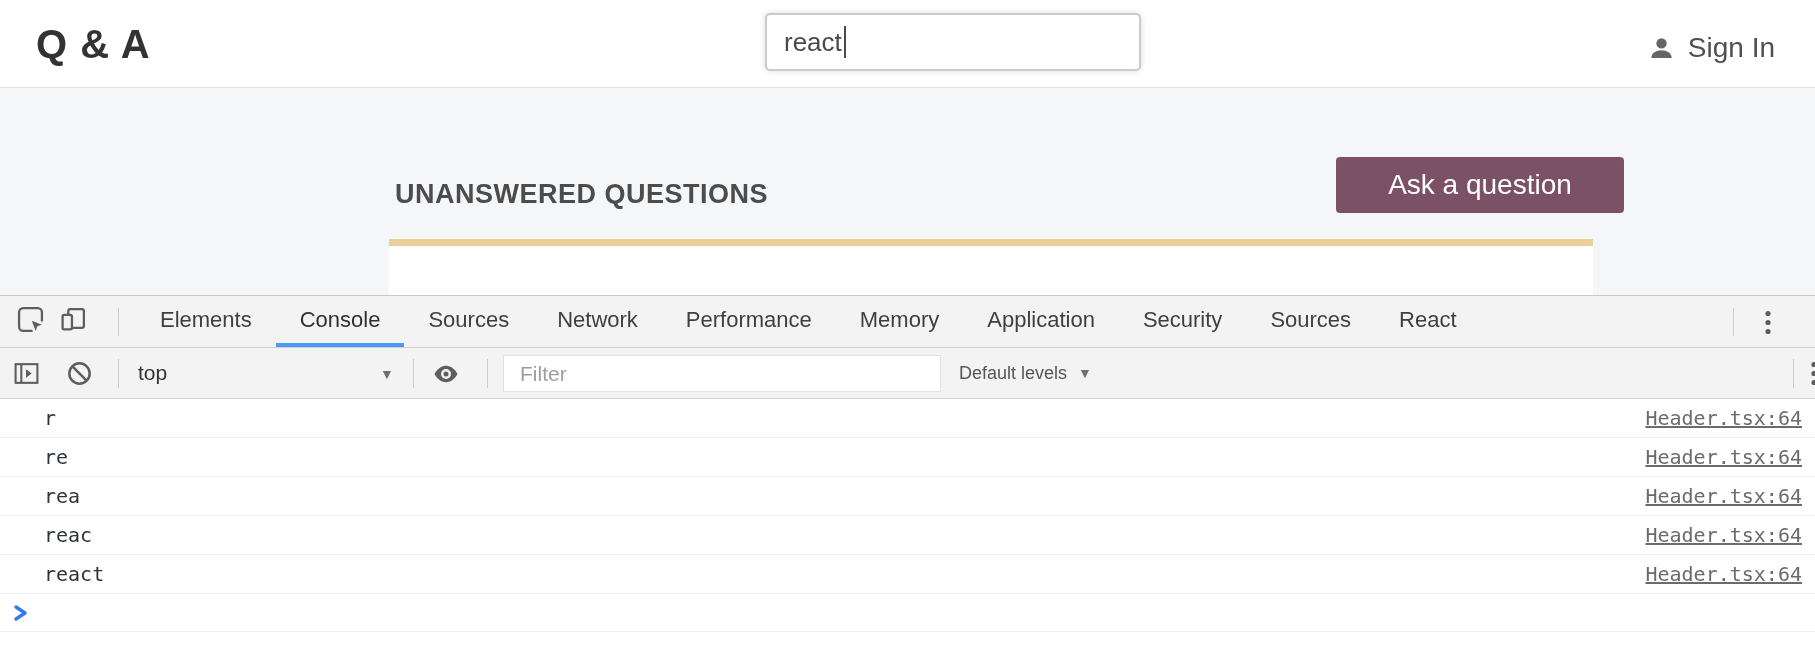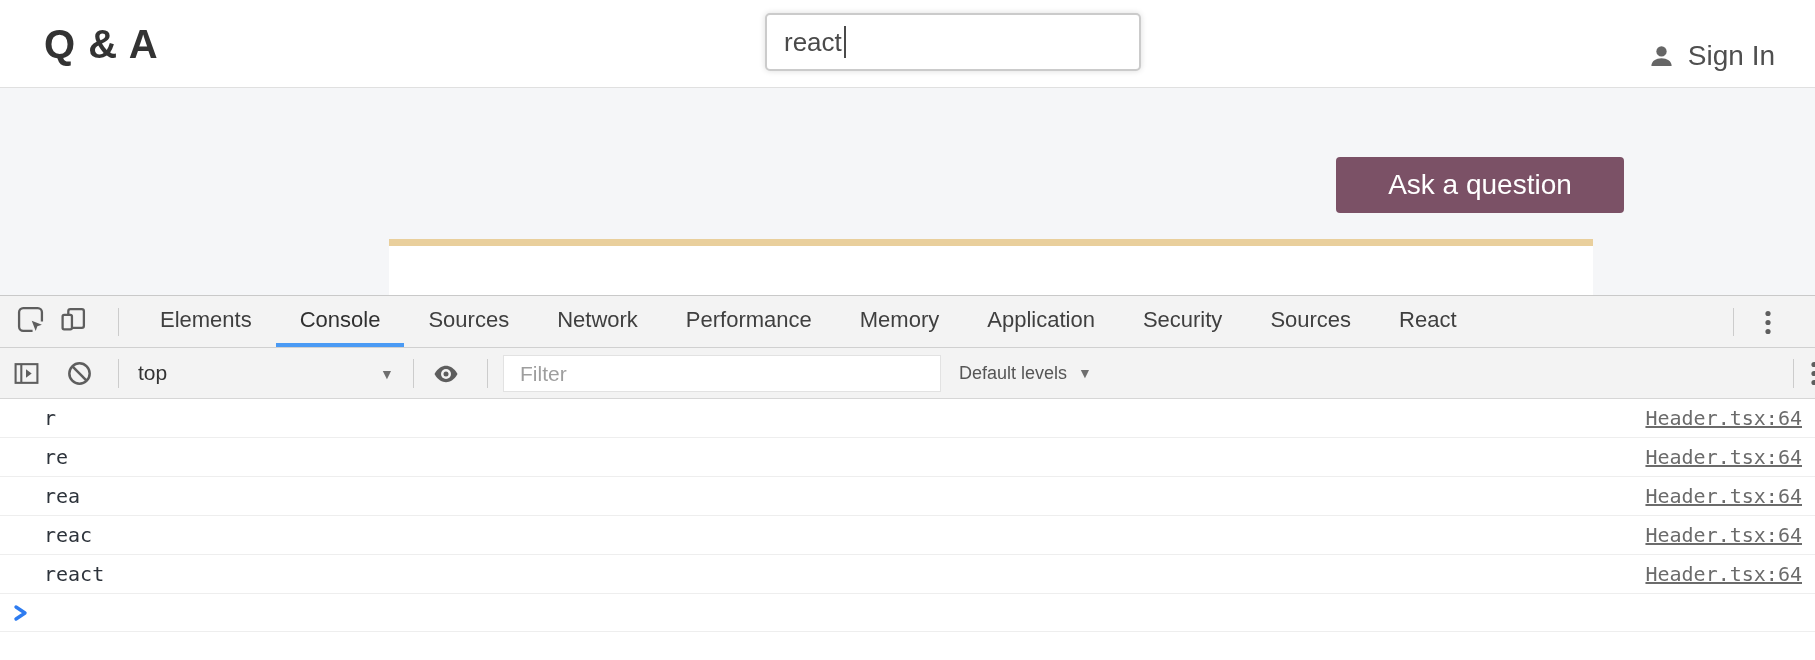--- a/index.html
+++ b/index.html
@@ -3,27 +3,27 @@
 <meta charset="utf-8">
 <style>
   * { margin:0; padding:0; box-sizing:border-box; }
   html,body { background:#fff; }
   body { font-family:"Liberation Sans", sans-serif; }
   .screen { position:relative; width:1815px; height:660px; background:#fff; overflow:hidden; }
 
   
   .header { position:absolute; left:0; top:0; width:100%; height:88px; background:#fff; border-bottom:1px solid #e0e0e0; }
   .site-title { position:absolute; left:36px; top:0; height:88px; display:flex; align-items:center;
-                font-size:40px; font-weight:bold; color:#333; letter-spacing:1px;margin-left:8px; }
+                font-size:40px; font-weight:bold; color:#333; letter-spacing:1px; }
   .search-box { position:absolute; left:765px; top:13px; width:376px; height:58px; background:#fff;
                 border:2px solid #cbcbcb; border-radius:5px; box-shadow:0 0 6px rgba(0,0,0,.14);
                 display:flex; align-items:center; padding-left:17px; cursor:text; }
   .search-text { font-size:26px; color:#4a4a4a; }
   .caret-bar { display:inline-block; width:2px; height:32px; background:#4a4a4a; margin-left:2px; }
-  .signin { position:absolute; right:40px; top:12px; height:88px; display:flex; align-items:center; gap:13px; cursor:pointer; }
+  .signin { position:absolute; right:40px; top:4px; height:88px; display:flex; align-items:center; gap:13px; cursor:pointer; }
   .signin-label { font-size:28px; color:#4f4f4f; }
 
   
   .main { position:absolute; left:0; top:88px; width:100%; height:207px; background:#f5f6f8; }
   .section-title { position:absolute; left:395px; top:91px; font-size:27px; font-weight:bold; color:#4c4c4c; letter-spacing:.5px; }
   .ask-btn { position:absolute; left:1336px; top:69px; width:288px; height:56px; background:#7b5166; border:none;
              border-radius:4px; color:#fff; font-size:28px; font-family:inherit; display:flex; align-items:center;
              justify-content:center; cursor:pointer; }
   .card { position:absolute; left:389px; top:151px; width:1204px; height:56px; background:#fff; border-top:7px solid #e9cf9c; }
 
@@ -73,20 +73,21 @@
     <div class="signin">
       <svg width="27" height="27" viewBox="0 0 24 24">
         <circle cx="12" cy="7.5" r="4.6" fill="#666"></circle>
         <path d="M3 20.5 c0-4.6 4.2-7 9-7 s9 2.4 9 7 z" fill="#666"></path>
       </svg>
       <span class="signin-label">Sign In</span>
     </div>
   </div>
 
   <div class="main">
+    <div class="section-title">UNANSWERED QUESTIONS</div>
     <button class="ask-btn">Ask a question</button>
     <div class="card"></div>
   </div>
 
   <div class="devtools">
 
     <div class="tabbar">
       <div class="icon-btn" style="left:17px; top:10px;">
         <svg width="27" height="27" viewBox="0 0 26 26">
           <path d="M15 24 H6 a4 4 0 0 1 -4 -4 V6 a4 4 0 0 1 4 -4 h14 a4 4 0 0 1 4 4 v9" fill="none" stroke="#5e5e5e" stroke-width="2.2"></path>

